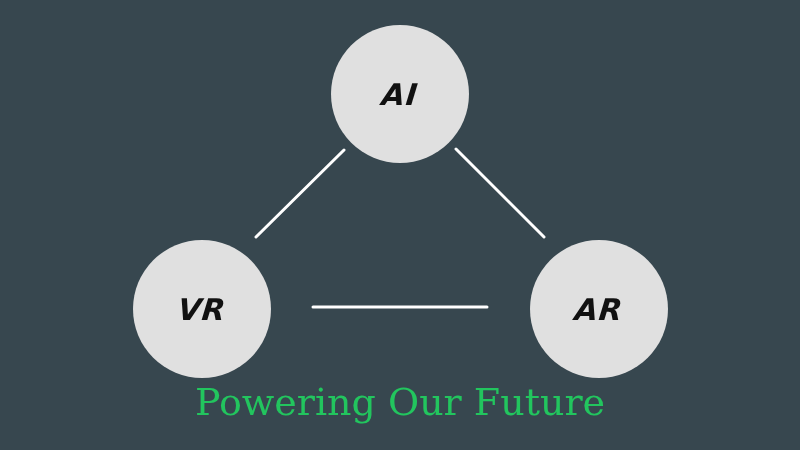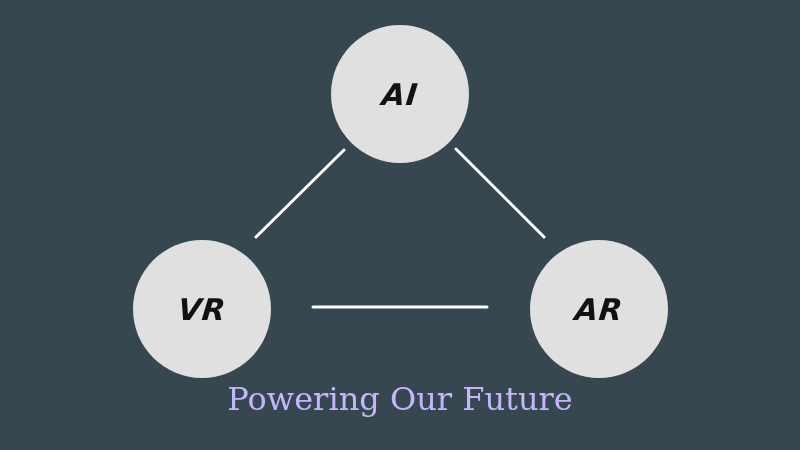--- a/index.html
+++ b/index.html
@@ -24,22 +24,22 @@
       font-size: 30px;
       color: #111;
       letter-spacing: 1px;
       transform: skewX(-6deg);
     }
     .caption {
       position: absolute;
       left: 0; width: 800px; top: 380px;
       text-align: center;
       font-family: "DejaVu Serif", serif;
-      font-size: 32px;
-      color: #c4b5fd;
+      font-size: 38px;
+      color: #22c55e;
     }
   </style>
 </head>
 <body>
 
 <div class="stage">
   <svg class="edges" width="800" height="450">
     <line x1="256" y1="237" x2="344" y2="150" stroke="#ffffff" stroke-width="3" stroke-linecap="round"></line>
     <line x1="456" y1="149" x2="544" y2="237" stroke="#ffffff" stroke-width="3" stroke-linecap="round"></line>
     <line x1="313" y1="307" x2="487" y2="307" stroke="#ffffff" stroke-width="3" stroke-linecap="round"></line>

